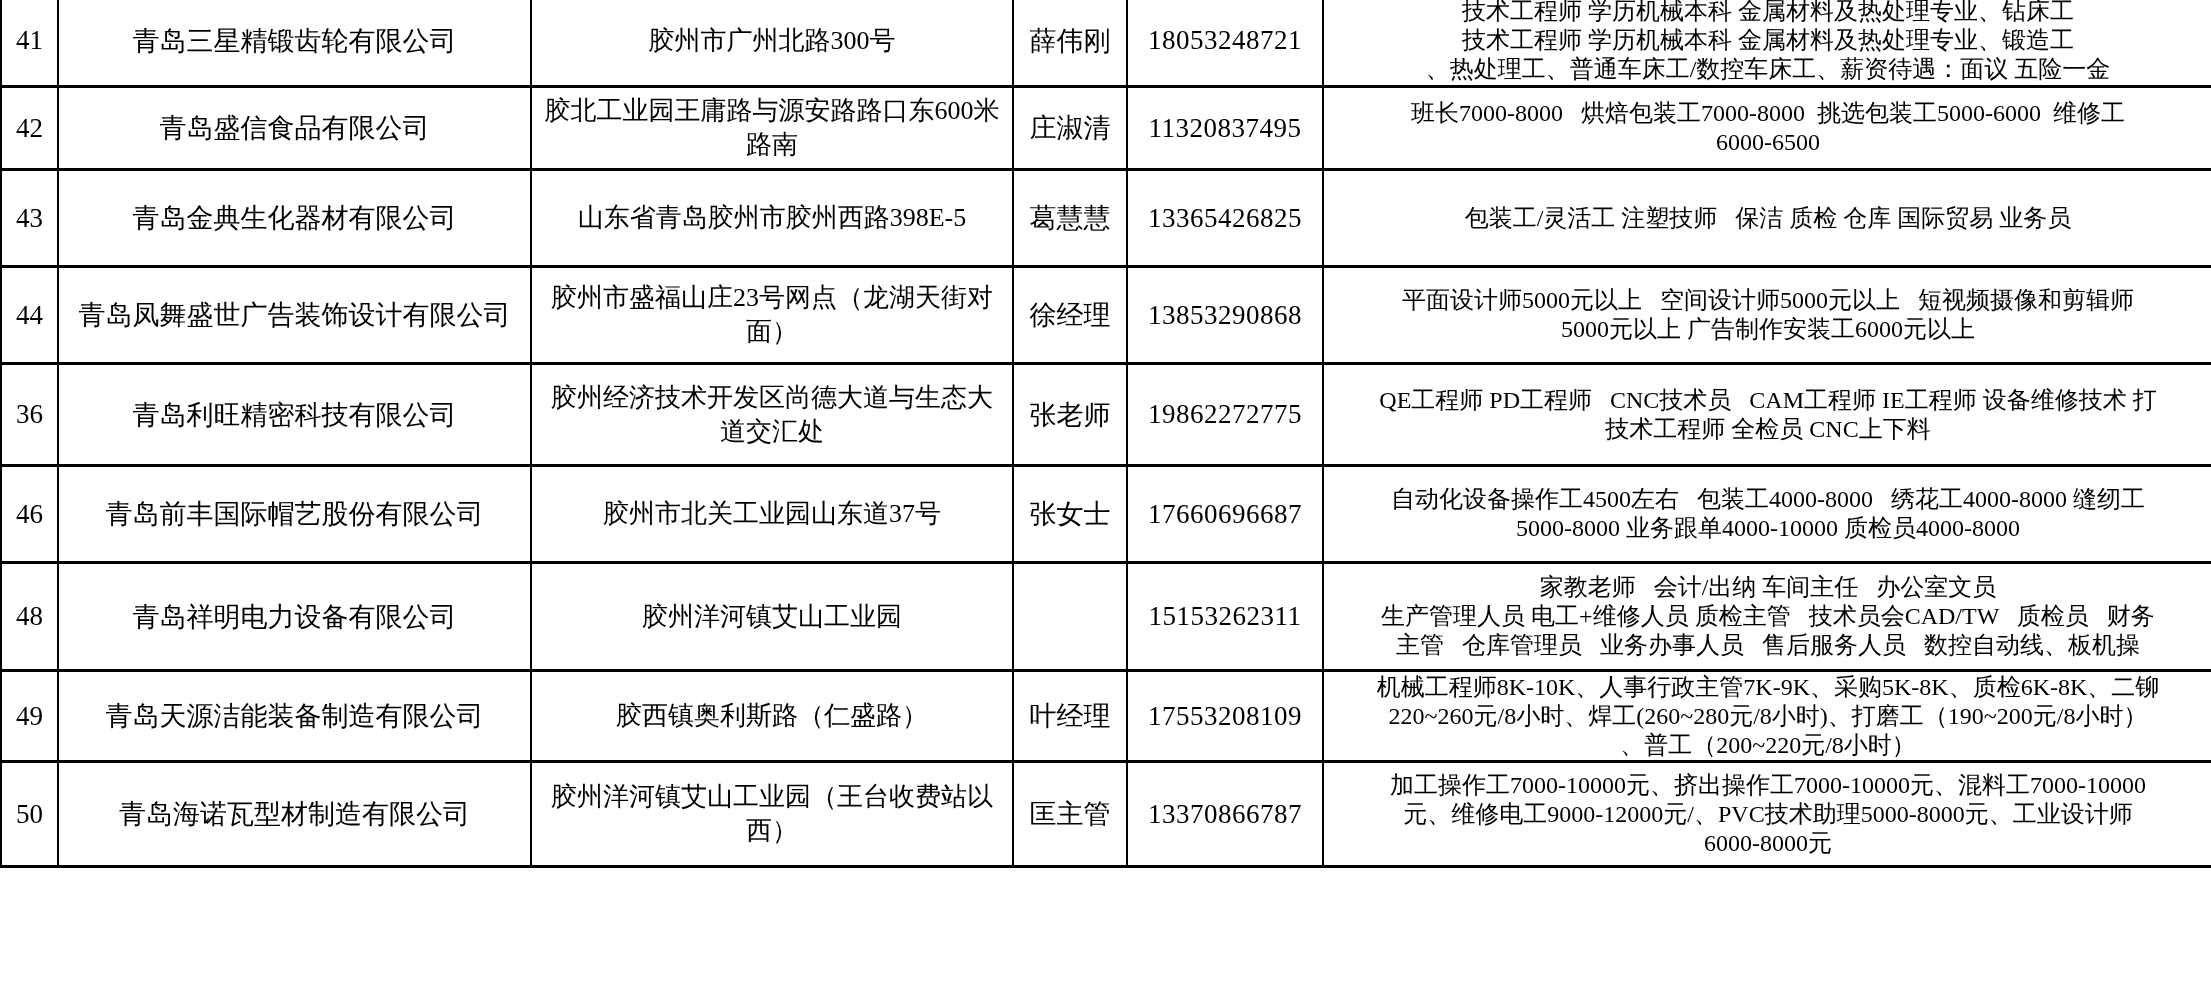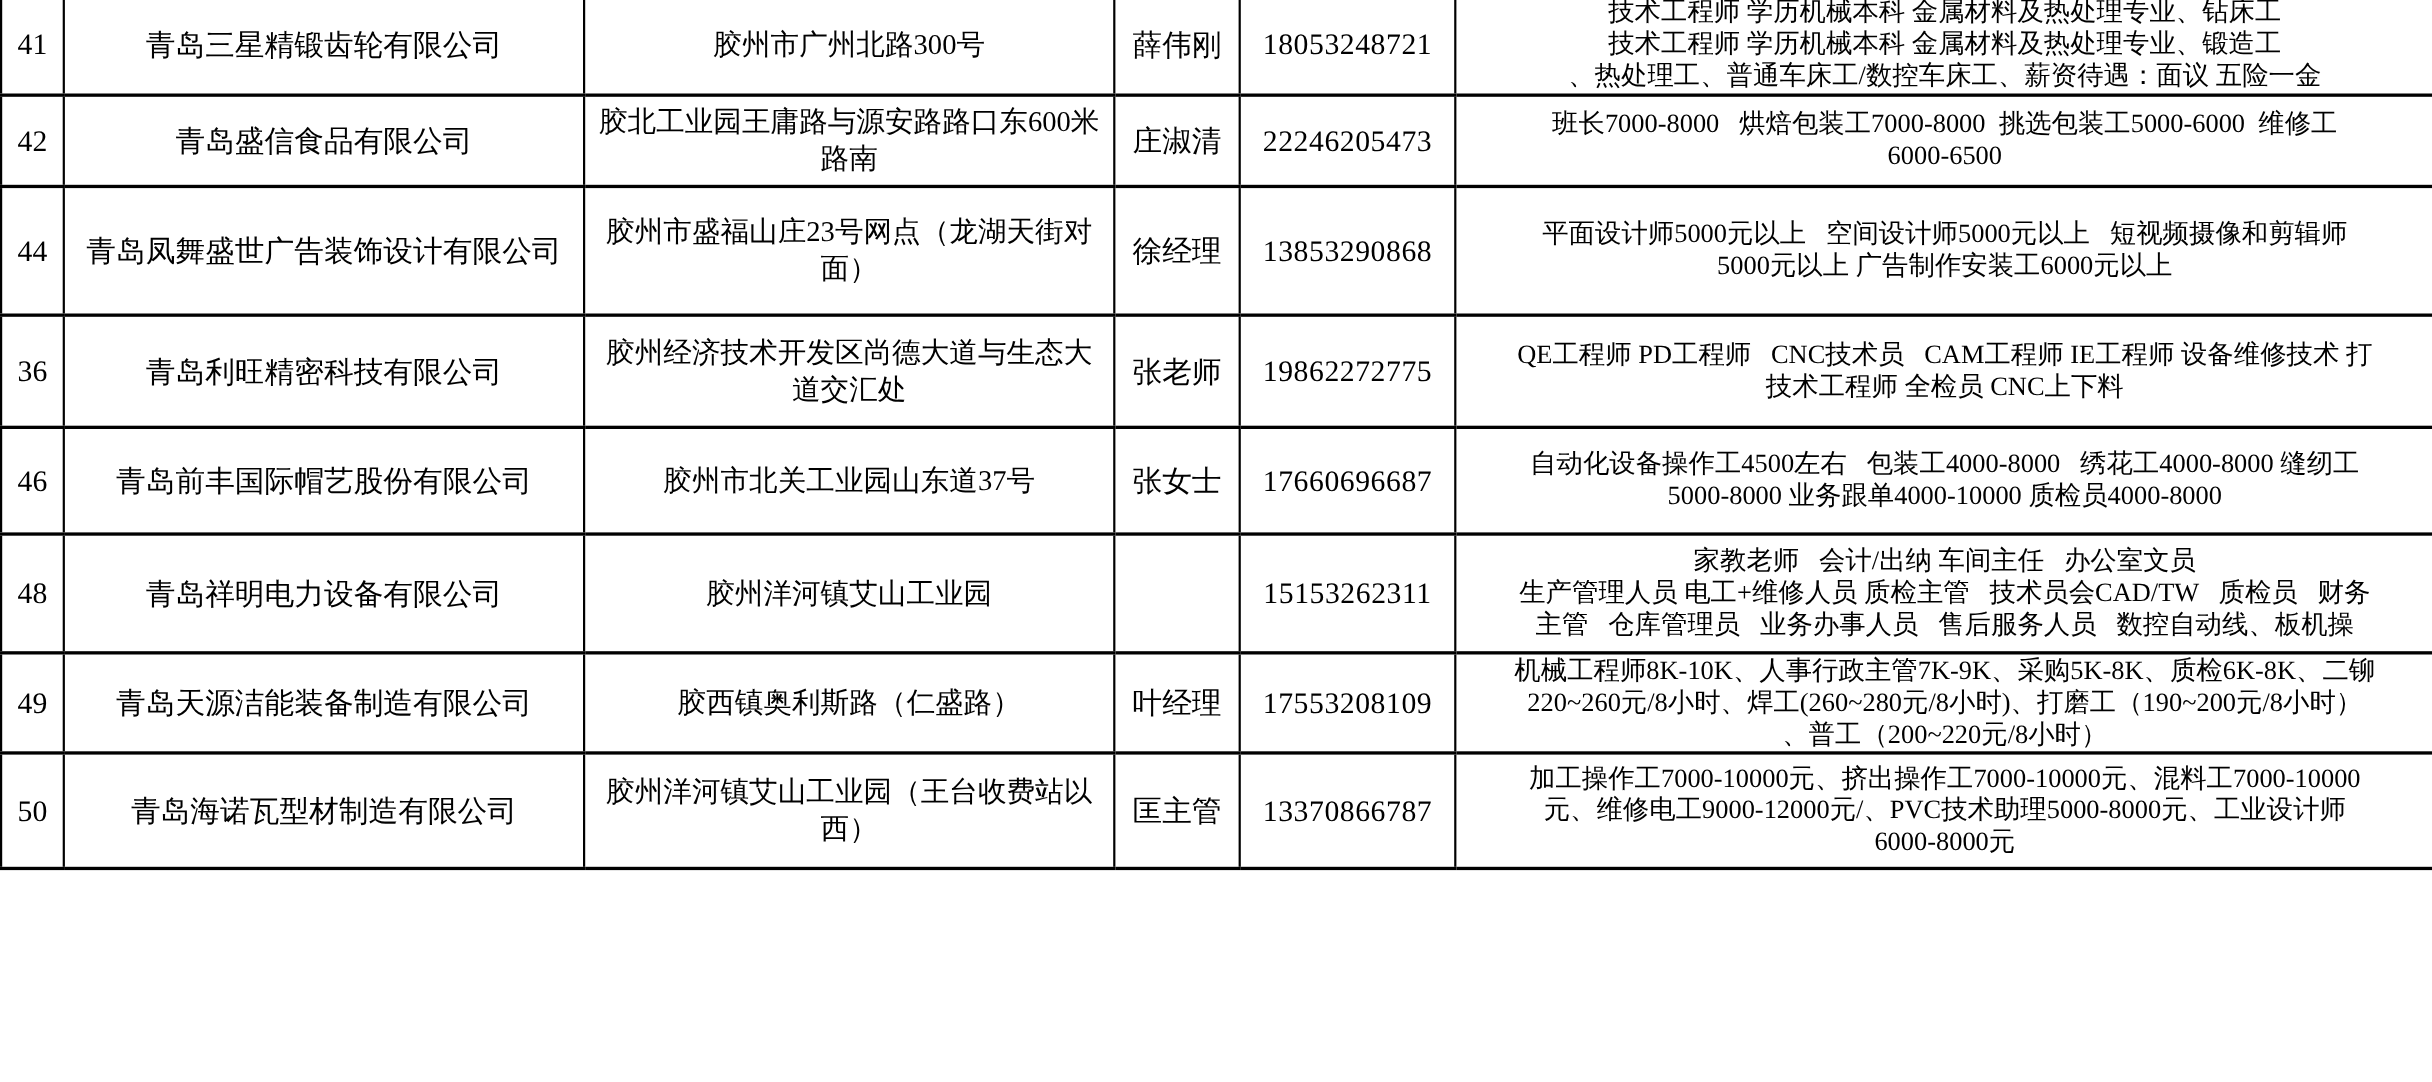--- a/index.html
+++ b/index.html
@@ -86,25 +86,33 @@
     <td class="c-jobs">技术工程师 学历机械本科 金属材料及热处理专业、钻床工
 技术工程师 学历机械本科 金属材料及热处理专业、锻造工
 、热处理工、普通车床工/数控车床工、薪资待遇：面议 五险一金</td>
   </tr>
         <tr style="height: 83px;">
     <td class="c-no">42</td>
     <td class="c-company">青岛盛信食品有限公司</td>
     <td class="c-address">胶北工业园王庸路与源安路路口东600米
 路南</td>
     <td class="c-contact">庄淑清</td>
-    <td class="c-phone">22246205473</td>
+    <td class="c-phone">11320837495</td>
     <td class="c-jobs">班长7000-8000   烘焙包装工7000-8000  挑选包装工5000-6000  维修工
 6000-6500</td>
   </tr>
-        <tr style="height: 117px;">
+        <tr style="height: 97px;">
+    <td class="c-no">43</td>
+    <td class="c-company">青岛金典生化器材有限公司</td>
+    <td class="c-address">山东省青岛胶州市胶州西路398E-5</td>
+    <td class="c-contact">葛慧慧</td>
+    <td class="c-phone">13365426825</td>
+    <td class="c-jobs">包装工/灵活工 注塑技师   保洁 质检 仓库 国际贸易 业务员</td>
+  </tr>
+        <tr style="height: 97px;">
     <td class="c-no">44</td>
     <td class="c-company">青岛凤舞盛世广告装饰设计有限公司</td>
     <td class="c-address">胶州市盛福山庄23号网点（龙湖天街对
 面）</td>
     <td class="c-contact">徐经理</td>
     <td class="c-phone">13853290868</td>
     <td class="c-jobs">平面设计师5000元以上   空间设计师5000元以上   短视频摄像和剪辑师
 5000元以上 广告制作安装工6000元以上</td>
   </tr>
         <tr style="height: 102px;">

